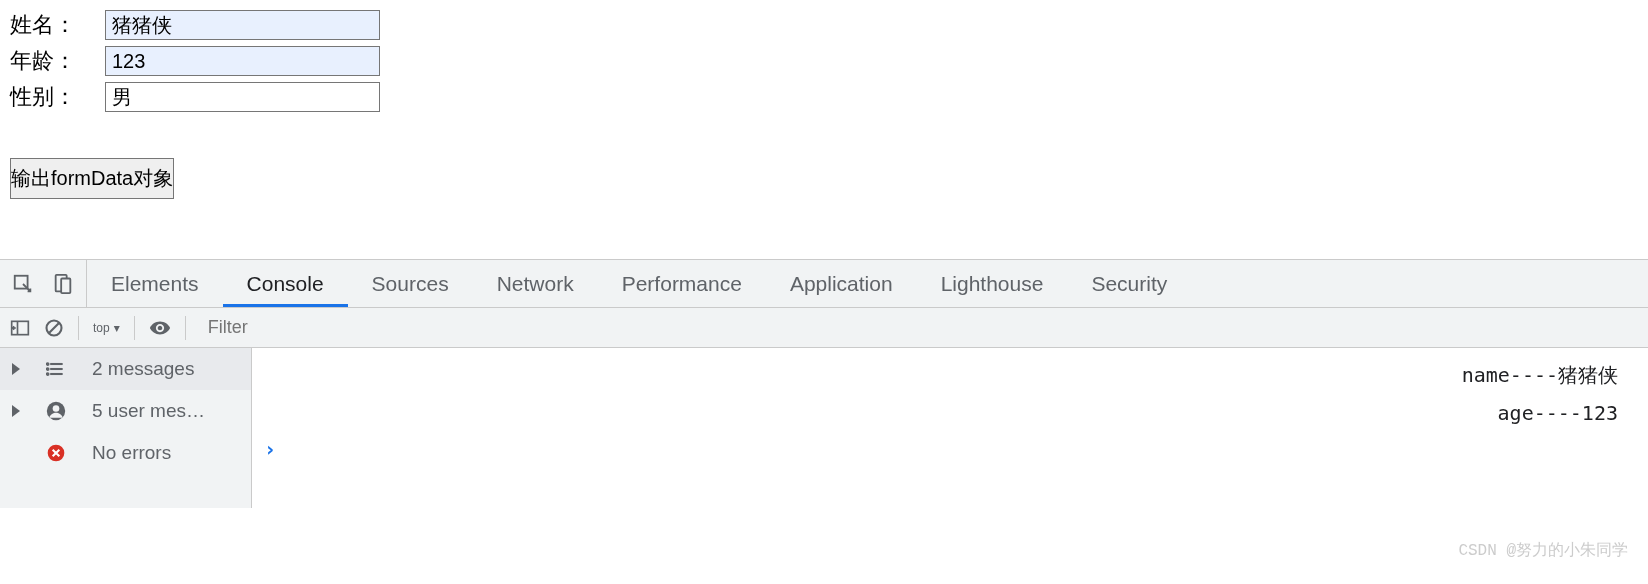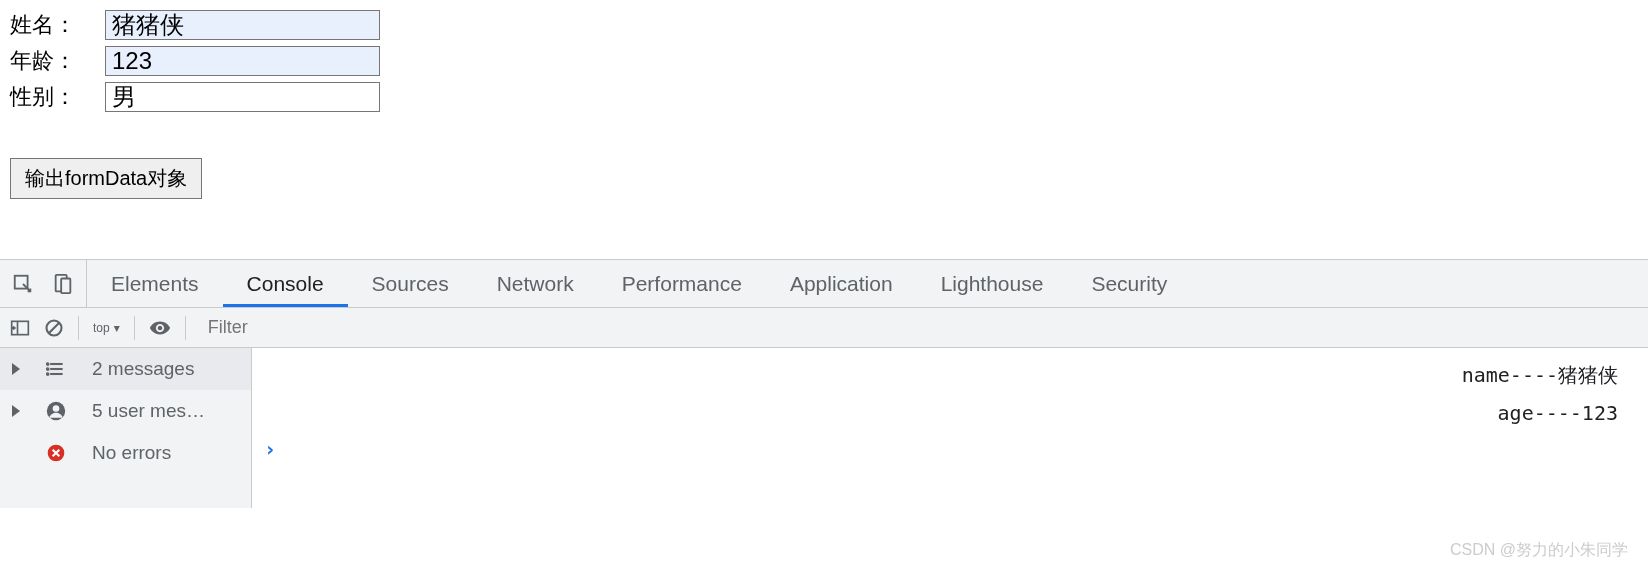--- a/index.html
+++ b/index.html
@@ -1,24 +1,24 @@
 <!DOCTYPE html>
 <html><head>
   <meta charset="utf-8">
   <style>
     * { box-sizing: border-box; margin: 0; padding: 0; }
     body { font-family: "Helvetica Neue", Arial, sans-serif; font-size: 20px; background: #fff; width: 1648px; }
     
     .page-top { padding: 10px; }
     .form-row { display: flex; align-items: center; margin-bottom: 6px; }
     .form-label { width: 95px; font-size: 22px; }
-    .form-input { width: 275px; height: 30px; border: 1px solid #767676; padding: 2px 6px; font-size: 24px; }
+    .form-input { width: 275px; height: 30px; border: 1px solid #767676; padding: 2px 6px; font-size: 20px; }
     .form-input.autofill { background: #e8f0fe; }
     
-    .submit-btn { margin-top: 40px; padding: 6px 14px; font-size: 20px; background: #efefef; border: 1px solid #767676; cursor: pointer; }
+    .submit-btn { margin-top: 40px; padding: 6px 0; font-size: 20px; background: #efefef; border: 1px solid #767676; cursor: pointer; }
     
     .devtools { margin-top: 50px; border-top: 1px solid #cacaca; }
     .devtools-tabs { display: flex; align-items: center; background: #f1f3f4; border-bottom: 1px solid #cacaca; height: 48px; }
     .dt-icon-group { display: flex; align-items: center; padding: 0 12px; gap: 18px; border-right: 1px solid #cacaca; height: 100%; }
     .dt-tab { padding: 0 24px; color: #5f6368; font-size: 21px; cursor: pointer; height: 100%; display: flex; align-items: center; }
     .dt-tab.active { color: #202124; border-bottom: 3px solid #1a73e8; padding-top: 3px; }
     
     .devtools-toolbar { display: flex; align-items: center; background: #f1f3f4; border-bottom: 1px solid #cacaca; height: 40px; padding: 0 10px; gap: 14px; }
     .dt-tool-icon { color: #5f6368; cursor: pointer; display: flex; align-items: center; }
     .dt-divider { width: 1px; height: 24px; background: #cacaca; }
@@ -29,21 +29,21 @@
     .sidebar { width: 252px; background: #f1f3f4; border-right: 1px solid #cacaca; min-height: 160px; }
     .sidebar-row { display: flex; align-items: center; padding: 10px 12px; gap: 26px; color: #5f6368; font-size: 19px; cursor: pointer; }
     .sidebar-row.active { background: #e8eaed; }
     .expand-arrow { width: 0; height: 0; border-top: 6px solid transparent; border-bottom: 6px solid transparent; border-left: 8px solid #5f6368; }
     .expand-spacer { width: 8px; }
     
     .console-main { flex: 1; padding: 8px 0; font-family: Menlo, Consolas, monospace; font-size: 20px; }
     .log-line { padding: 6px 30px; color: #202124; text-align: right; }
     .prompt-line { padding: 6px 12px; color: #1a73e8; font-weight: bold; }
     
-    .watermark { position: absolute; right: 20px; top: 540px; color: #ccc; font-size: 16px; }
+    .watermark { position: absolute; right: 20px; top: 540px; color: #ccc; font-size: 16px; font-family: Liberation Mono, monospace; }
     
     svg { display: block; }
   </style>
 </head>
 <body>
 
 <div class="page-top">
   <div>
     <div id="form-rows">
         <div class="form-row">

